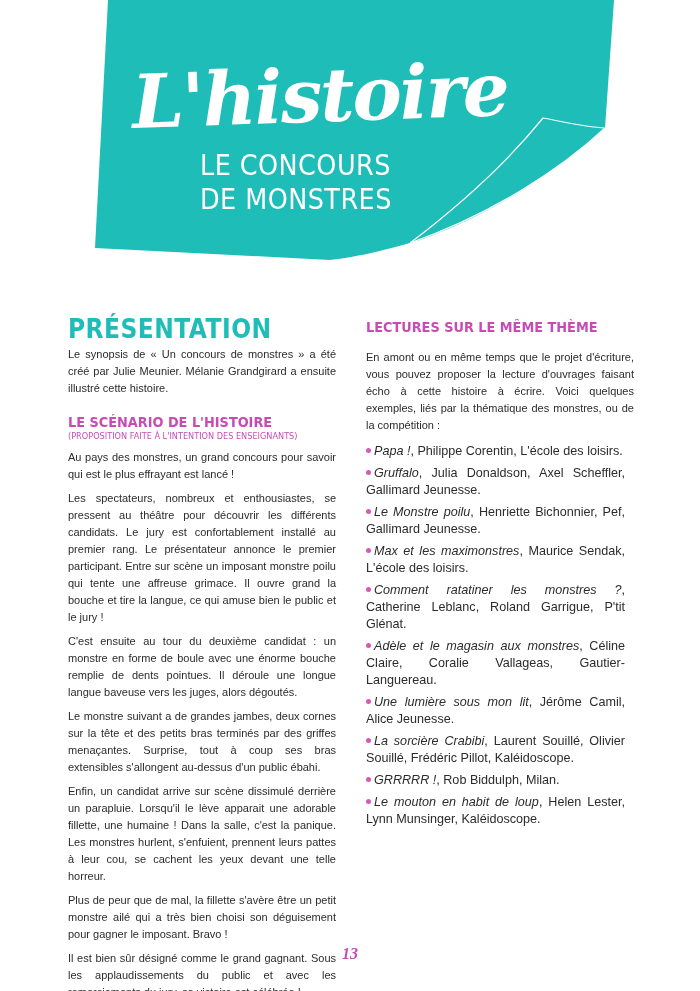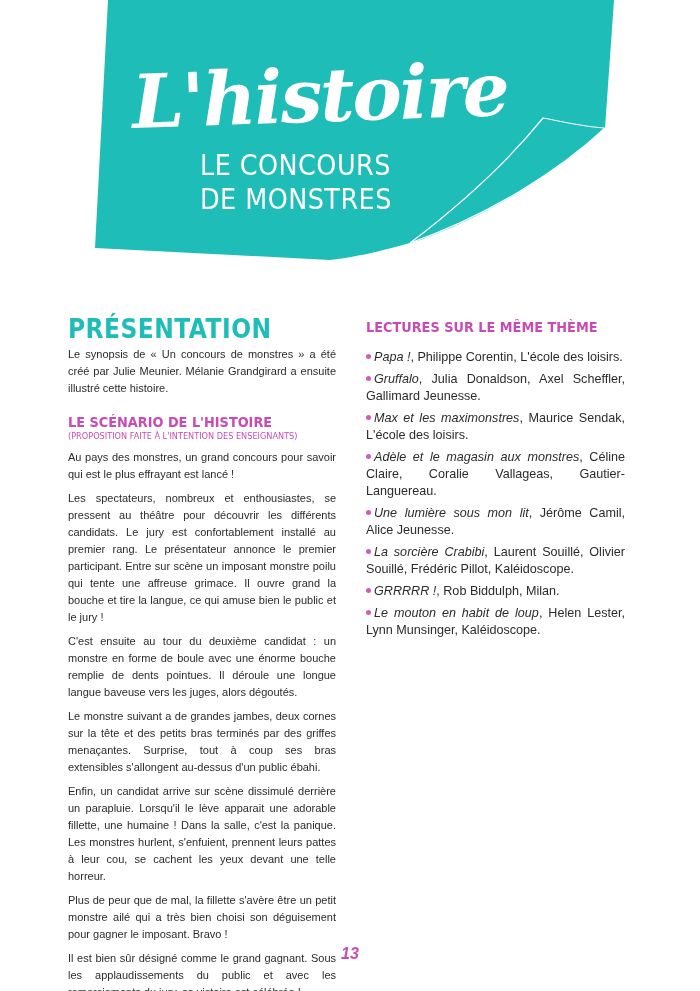--- a/index.html
+++ b/index.html
@@ -28,21 +28,21 @@
   p { margin: 2px 0 7px 0; font-size: 11px; line-height: 17px; text-align: justify;
       font-family: "Liberation Sans", sans-serif; transform-origin: left; }
   .sec2 { margin-top: 17px; }
   .right-head { margin: 5px 0 14px 0; }
   .list { margin: 9px 9px 0 0; padding: 0; list-style: none; }
   .list li { font-size: 12.6px; line-height: 17px; margin: 0 0 5px 0; text-align: justify; }
   .dot { display: inline-block; width: 5px; height: 5px; border-radius: 50%;
     background: #d35ab6; margin-right: 3px; vertical-align: 2px; }
   .list em { font-style: italic; }
   .page-num { position: absolute; left: 338px; top: 945px; width: 24px; text-align: center;
-    font-family: Liberation Sans, sans-serif; font-weight: bold; font-style: italic;
+    font-family: Liberation Serif, serif; font-weight: bold; font-style: italic;
     font-size: 16px; color: #c84bb5; }
 </style>
 </head>
 <body>
 
 <div class="banner">
   <svg width="700" height="300" viewBox="0 0 700 300">
     <path d="M108 0 L614 0 L605 128 C560 170 490 215 420 240 C380 252 350 258 330 260 L95 248 Z" fill="#1fbdb8"></path>
     <path d="M543 118 C565 122 585 127 605 128 C560 170 490 215 410 243 C460 205 505 165 543 118 Z" fill="#1fbdb8" stroke="#ffffff" stroke-width="1.2"></path>
   </svg>
@@ -64,24 +64,27 @@
     <p>C'est ensuite au tour du deuxième candidat : un monstre en forme de boule avec une énorme bouche remplie de dents pointues. Il déroule une longue langue baveuse vers les juges, alors dégoutés.</p>
     <p>Le monstre suivant a de grandes jambes, deux cornes sur la tête et des petits bras terminés par des griffes menaçantes. Surprise, tout à coup ses bras extensibles s'allongent au-dessus d'un public ébahi.</p>
     <p>Enfin, un candidat arrive sur scène dissimulé derrière un parapluie. Lorsqu'il le lève apparait une adorable fillette, une humaine ! Dans la salle, c'est la panique. Les monstres hurlent, s'enfuient, prennent leurs pattes à leur cou, se cachent les yeux devant une telle horreur.</p>
     <p>Plus de peur que de mal, la fillette s'avère être un petit monstre ailé qui a très bien choisi son déguisement pour gagner le imposant. Bravo !</p>
     <p>Il est bien sûr désigné comme le grand gagnant. Sous les applaudissements du public et avec les remerciements du jury, sa victoire est célébrée !</p>
   </div>
 </div>
 
 <div class="col col-right">
   <h3 class="h-mag right-head">LECTURES SUR LE MÊME THÈME</h3>
+  <p>En amont ou en même temps que le projet d'écriture, vous pouvez proposer la lecture d'ouvrages faisant écho à cette histoire à écrire. Voici quelques exemples, liés par la thématique des monstres, ou de la compétition :</p>
   <ul class="list">
     <li><span class="dot"></span><em>Papa !</em><span>, Philippe Corentin, L'école des loisirs.</span></li>
     <li><span class="dot"></span><em>Gruffalo</em><span>, Julia Donaldson, Axel Scheffler, Gallimard Jeunesse.</span></li>
+    <li><span class="dot"></span><em>Le Monstre poilu</em><span>, Henriette Bichonnier, Pef, Gallimard Jeunesse.</span></li>
     <li><span class="dot"></span><em>Max et les maximonstres</em><span>, Maurice Sendak, L'école des loisirs.</span></li>
+    <li><span class="dot"></span><em>Comment ratatiner les monstres ?</em><span>, Catherine Leblanc, Roland Garrigue, P'tit Glénat.</span></li>
     <li><span class="dot"></span><em>Adèle et le magasin aux monstres</em><span>, Céline Claire, Coralie Vallageas, Gautier-Languereau.</span></li>
     <li><span class="dot"></span><em>Une lumière sous mon lit</em><span>, Jérôme Camil, Alice Jeunesse.</span></li>
     <li><span class="dot"></span><em>La sorcière Crabibi</em><span>, Laurent Souillé, Olivier Souillé, Frédéric Pillot, Kaléidoscope.</span></li>
     <li><span class="dot"></span><em>GRRRRR !</em><span>, Rob Biddulph, Milan.</span></li>
     <li><span class="dot"></span><em>Le mouton en habit de loup</em><span>, Helen Lester, Lynn Munsinger, Kaléidoscope.</span></li>
   </ul>
 </div>
 
 <div class="page-num">13</div>
 

